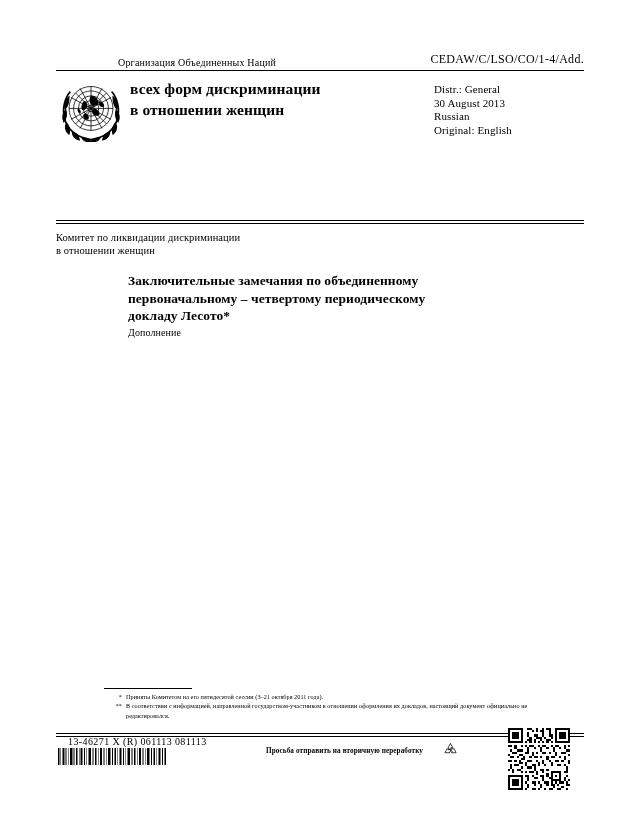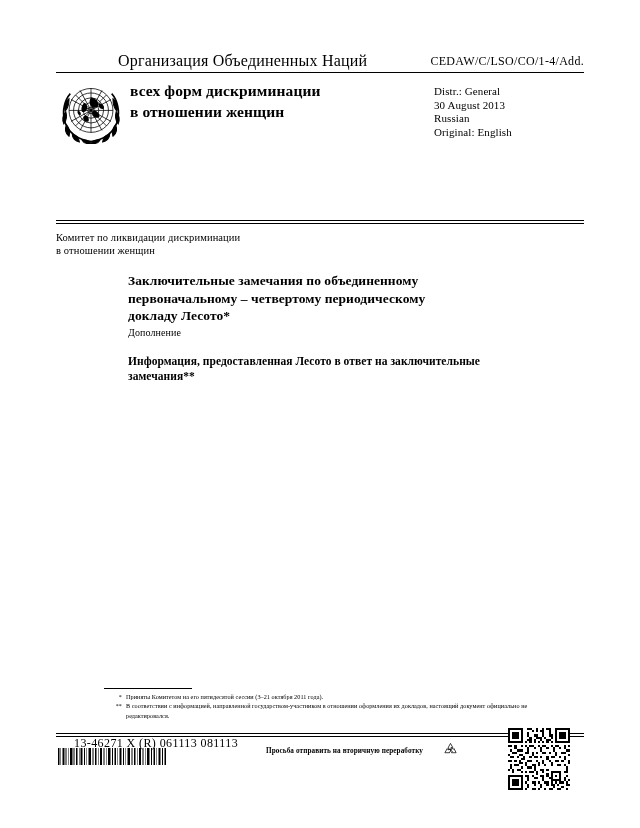--- a/index.html
+++ b/index.html
@@ -31,21 +31,21 @@
     top: 52px;
     width: 528px;
   }
   .org-line {
     display: flex;
     justify-content: space-between;
     align-items: flex-end;
     padding-bottom: 2px;
   }
   .org-name {
-    font-size: 16px;
+    font-size: 10px;
     letter-spacing: 0.2px;
     margin-left: 62px;
   }
   .doc-symbol {
     font-size: 12px;
     letter-spacing: 0.3px;
     white-space: nowrap;
     padding-bottom: 1px;
   }
   .rule-thin {
@@ -161,23 +161,23 @@
     position: absolute;
     left: 56px;
     top: 733px;
     width: 528px;
     border-top: 1.2px solid #000;
     border-bottom: 0.6px solid #000;
     height: 1.5px;
   }
   .jobno {
     position: absolute;
-    left: 74px;
+    left: 68px;
     top: 736px;
-    font-size: 12px;
+    font-size: 10px;
     letter-spacing: 0.4px;
     white-space: nowrap;
   }
   .barcode {
     position: absolute;
     left: 58px;
     top: 748px;
     width: 108px;
     height: 17px;
   }
@@ -289,24 +289,20 @@
 
   <div class="body-block">
     <div class="main-title">
       <div>Заключительные замечания по объединенному</div>
       <div>первоначальному – четвертому периодическому</div>
       <div>докладу Лесото*</div>
     </div>
 
     <div class="addendum">Дополнение</div>
 
-    <div class="sub-title">
-      <div>Информация, предоставленная Лесото в ответ на заключительные</div>
-      <div>замечания**</div>
-    </div>
   </div>
 
   <div class="footnotes">
     <div class="fn-rule"></div>
     <div class="fn">
       <span class="fn-mark">*</span>
       <span class="fn-text">Приняты Комитетом на его пятидесятой сессии (3–21 октября 2011 года).</span>
     </div>
     <div class="fn">
       <span class="fn-mark">**</span>

